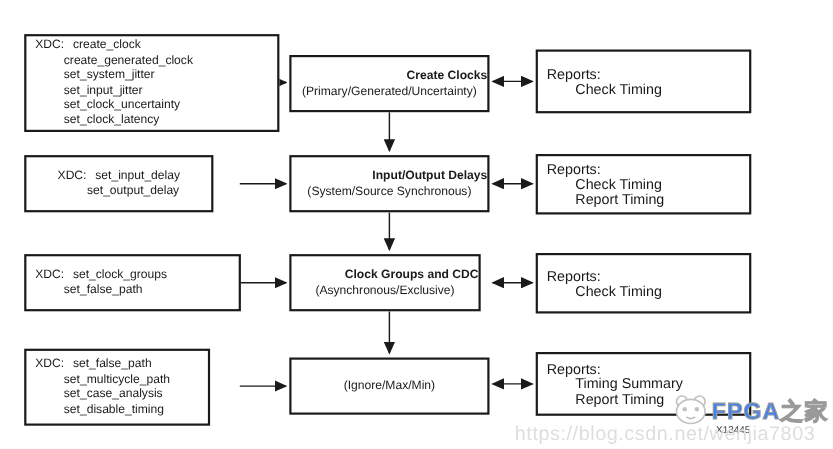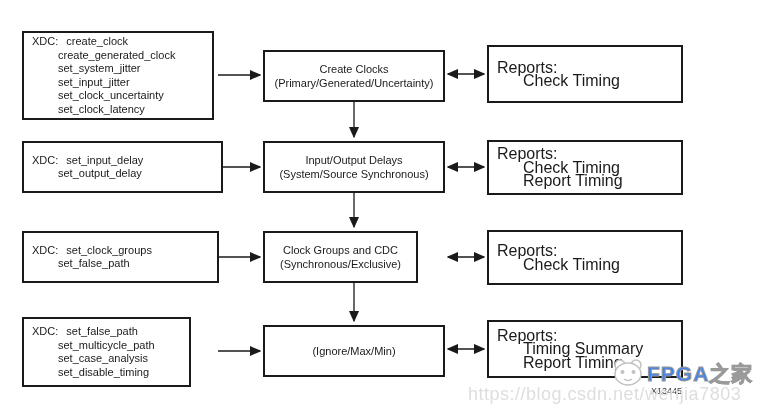--- a/index.html
+++ b/index.html
@@ -12,22 +12,22 @@
     position:absolute;border:2px solid #1a1a1a;background:#ffffff;
     box-sizing:border-box;display:flex;flex-direction:column;justify-content:center;
     color:#1a1a1a;
   }
   .xdc-box{font-size:11px;line-height:13.5px;padding:4px 8px;}
   .xdc-first{white-space:pre;}
   .xdc-prefix{display:inline-block;}
   .xdc-cmd{display:inline-block;margin-left:8px;}
   .xdc-line{padding-left:26px;white-space:pre;}
   .flow-box{text-align:center;font-size:11px;line-height:14px;}
-  .flow-title{font-weight:normal;}
-  .reports-box{font-size:16px;line-height:13.5px;padding:4px 8px;}
+  .flow-title{font-weight:bold;text-align:right;}
+  .reports-box{font-size:13px;line-height:13.5px;padding:4px 8px;}
   .rep-line{padding-left:26px;white-space:pre;}
   svg.connectors{position:absolute;left:0;top:0;}
   .wm-brand{
     position:absolute;left:647px;top:360px;font-size:21px;font-weight:bold;
     color:#3b82f6;-webkit-text-stroke:1px #9a9a9a;text-shadow:0 0 1px #bbb;
     letter-spacing:1px;white-space:nowrap;
   }
   .wm-figid{position:absolute;left:651px;top:386px;font-size:9px;color:#3c3c3c;}
   .wm-url{
     position:absolute;left:468px;top:384px;font-size:18px;color:#dedede;
@@ -58,30 +58,30 @@
     <line x1="448" y1="74" x2="484" y2="74" stroke="#1a1a1a" stroke-width="1.3" marker-start="url(#ah-l)" marker-end="url(#ah-r)"></line>
     <line x1="448" y1="167" x2="484" y2="167" stroke="#1a1a1a" stroke-width="1.3" marker-start="url(#ah-l)" marker-end="url(#ah-r)"></line>
     <line x1="448" y1="257" x2="484" y2="257" stroke="#1a1a1a" stroke-width="1.3" marker-start="url(#ah-l)" marker-end="url(#ah-r)"></line>
     <line x1="448" y1="349" x2="484" y2="349" stroke="#1a1a1a" stroke-width="1.3" marker-start="url(#ah-l)" marker-end="url(#ah-r)"></line>
 
     <line x1="354" y1="102" x2="354" y2="137" stroke="#1a1a1a" stroke-width="1.3" marker-end="url(#ah-r)"></line>
     <line x1="354" y1="193" x2="354" y2="227" stroke="#1a1a1a" stroke-width="1.3" marker-end="url(#ah-r)"></line>
     <line x1="354" y1="283" x2="354" y2="321" stroke="#1a1a1a" stroke-width="1.3" marker-end="url(#ah-r)"></line>
   </svg>
 
-  <div class="box xdc-box" style="left:22px;top:31px;width:192px;height:89px;">
+  <div class="box xdc-box" style="left:22px;top:31px;width:232px;height:89px;">
     <div class="xdc-first"><span class="xdc-prefix">XDC:</span><span class="xdc-cmd">create_clock</span></div>
     <div class="xdc-line">create_generated_clock</div>
     <div class="xdc-line">set_system_jitter</div>
     <div class="xdc-line">set_input_jitter</div>
     <div class="xdc-line">set_clock_uncertainty</div>
     <div class="xdc-line">set_clock_latency</div>
   </div>
 
-  <div class="box xdc-box" style="left:22px;top:141px;width:201px;height:52px;">
+  <div class="box xdc-box" style="left:22px;top:141px;width:172px;height:52px;align-items:center;">
     <div class="xdc-first"><span class="xdc-prefix">XDC:</span><span class="xdc-cmd">set_input_delay</span></div>
     <div class="xdc-line">set_output_delay</div>
   </div>
 
   <div class="box xdc-box" style="left:22px;top:231px;width:197px;height:52px;">
     <div class="xdc-first"><span class="xdc-prefix">XDC:</span><span class="xdc-cmd">set_clock_groups</span></div>
     <div class="xdc-line">set_false_path</div>
   </div>
 
   <div class="box xdc-box" style="left:22px;top:317px;width:169px;height:70px;">
@@ -92,23 +92,23 @@
   </div>
 
   <div class="box flow-box" style="left:263px;top:50px;width:182px;height:52px;">
     <div class="flow-title">Create Clocks</div>
     <div class="flow-sub">(Primary/Generated/Uncertainty)</div>
   </div>
   <div class="box flow-box" style="left:263px;top:141px;width:182px;height:52px;">
     <div class="flow-title">Input/Output Delays</div>
     <div class="flow-sub">(System/Source Synchronous)</div>
   </div>
-  <div class="box flow-box" style="left:263px;top:231px;width:155px;height:52px;">
+  <div class="box flow-box" style="left:263px;top:231px;width:174px;height:52px;">
     <div class="flow-title">Clock Groups and CDC</div>
-    <div class="flow-sub">(Synchronous/Exclusive)</div>
+    <div class="flow-sub">(Asynchronous/Exclusive)</div>
   </div>
   <div class="box flow-box" style="left:263px;top:325px;width:182px;height:52px;">
     <div class="flow-sub">(Ignore/Max/Min)</div>
   </div>
 
   <div class="box reports-box" style="left:487px;top:45px;width:196px;height:58px;">
     <div class="rep-header">Reports:</div>
     <div class="rep-line">Check Timing</div>
   </div>
   <div class="box reports-box" style="left:487px;top:140px;width:196px;height:55px;">

